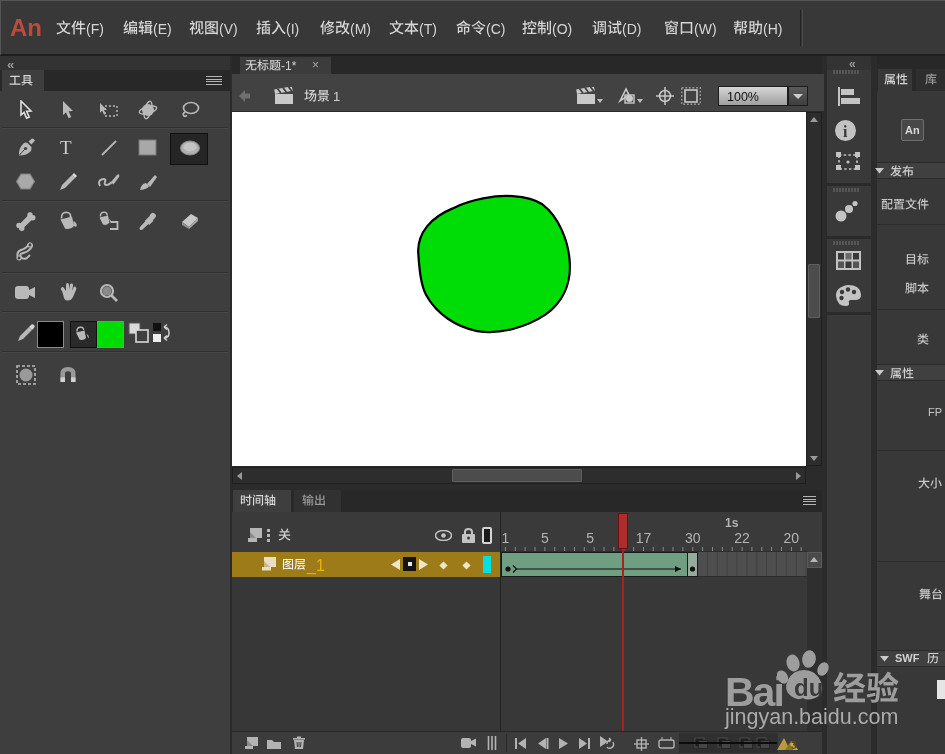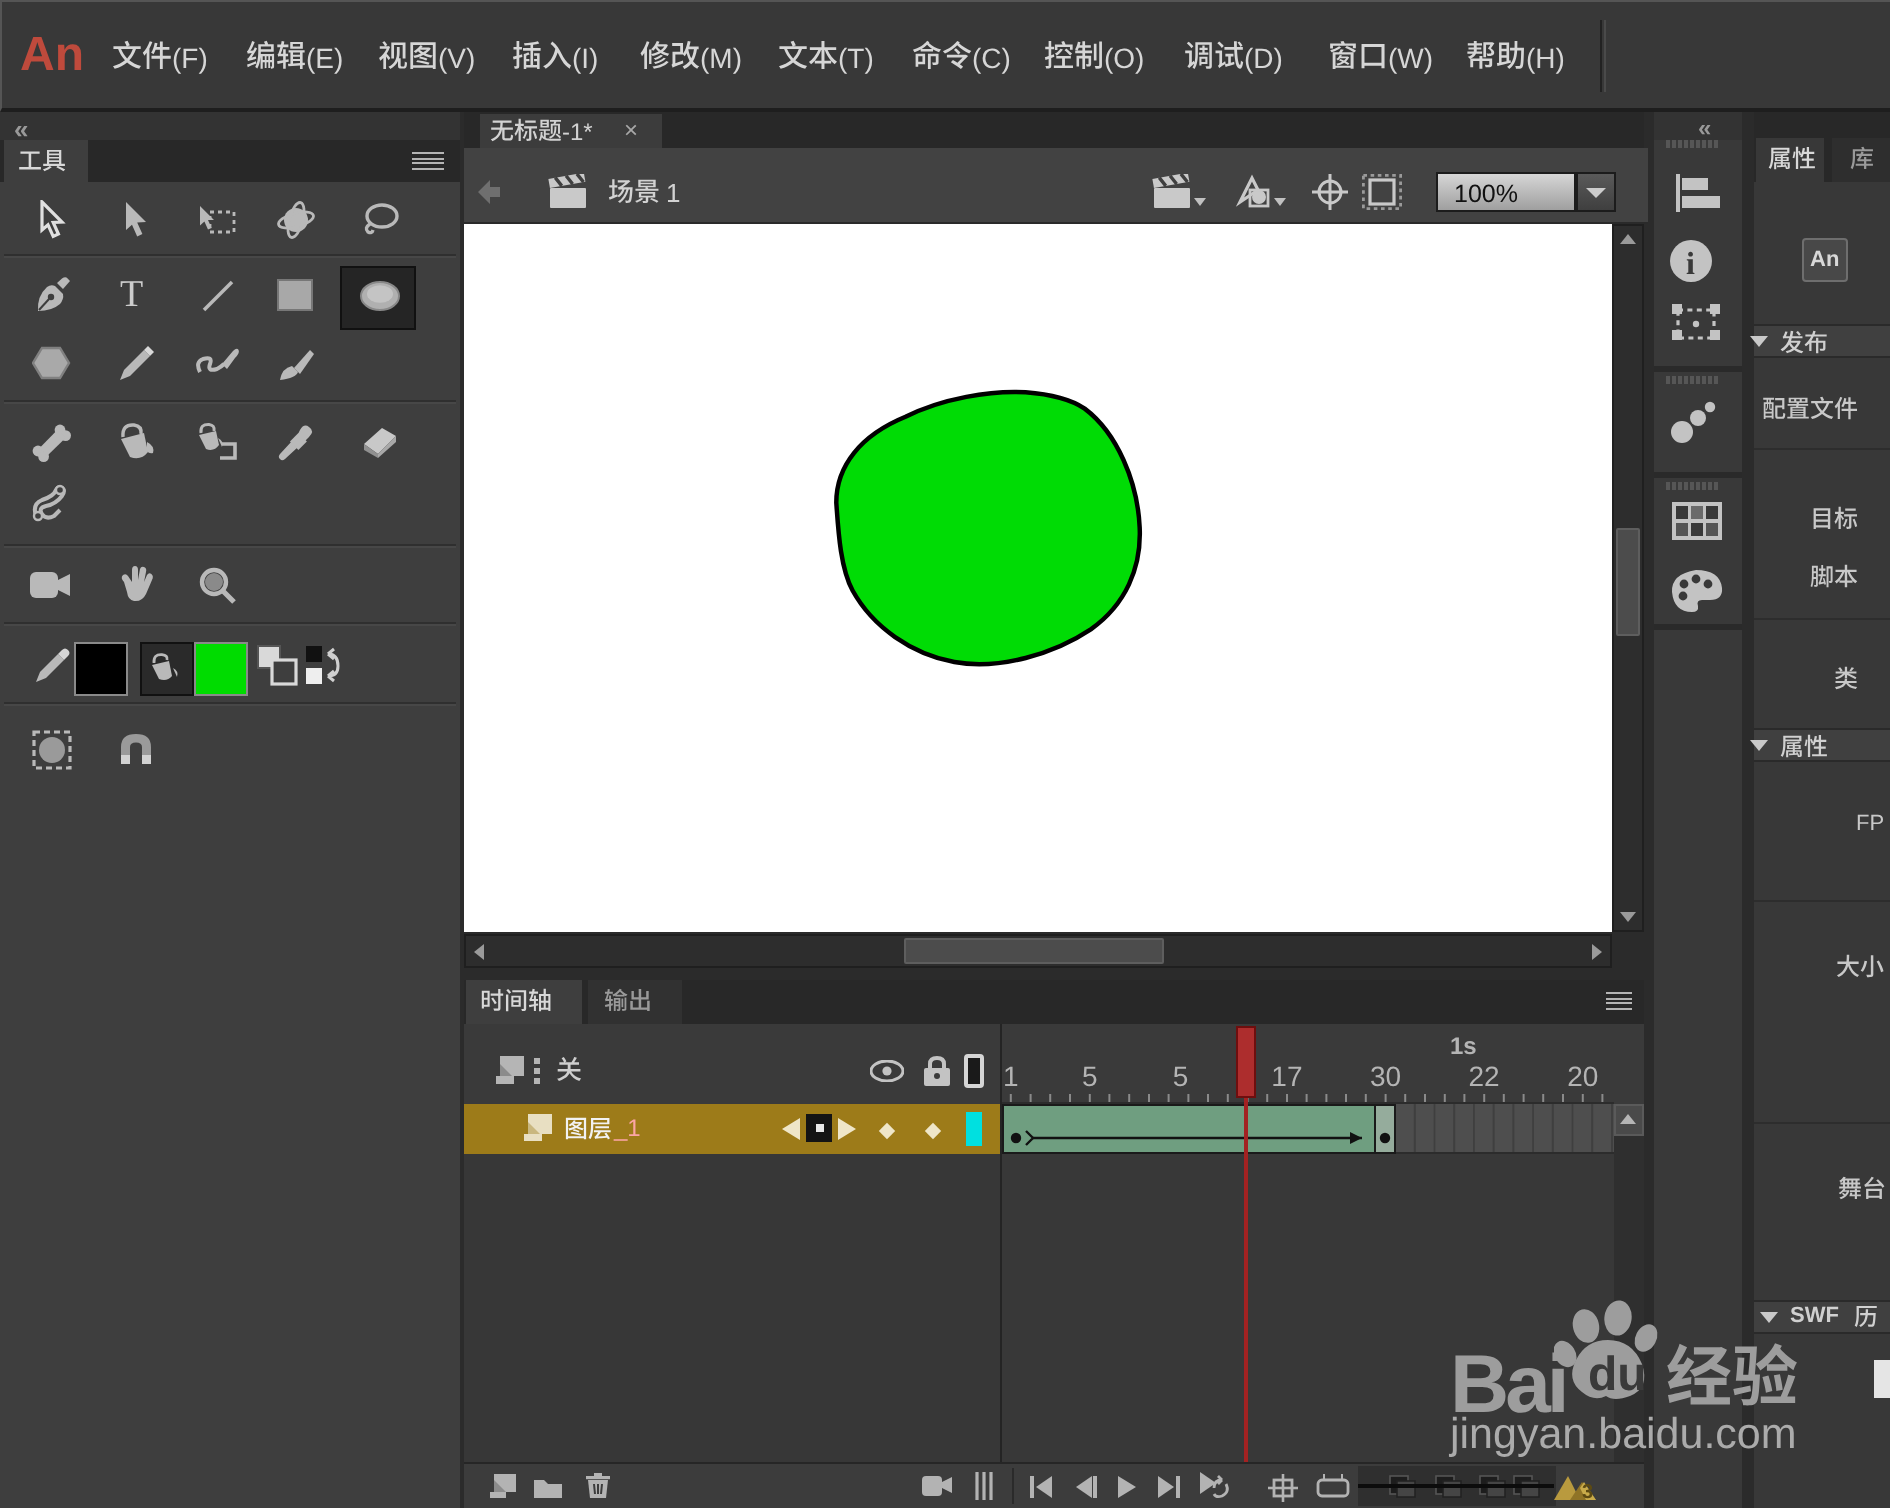--- a/index.html
+++ b/index.html
@@ -433,21 +433,21 @@
 <div style="position:absolute;left:232px;top:552px;width:268px;height:25px;background:#9d7b19;"></div>
 <svg style="position:absolute;left:261px;top:556px" width="16" height="15" viewBox="0 0 16 15">
     <rect x="3" y="1" width="12" height="10" fill="#e8dfc2"></rect>
     <path d="M3 11 L9 11 L3 5 Z" fill="#c9b77f"></path>
     <rect x="1" y="11" width="9" height="3.5" fill="#e8dfc2"></rect>
   </svg>
 <svg style="position:absolute;left:282px;top:558px;" width="24" height="12" viewBox="0 -880 2000 1000" fill="#f2f2f2">
     <use href="#g5" x="0"></use>
     <use href="#g34" x="1000"></use>
   </svg>
-<div style="position:absolute;left:307px;top:558px;font-family:'Liberation Sans',sans-serif;font-size:12px;font-weight:400;color:#fca5a5;white-space:pre;line-height:1;">_1</div>
+<div style="position:absolute;left:307px;top:558px;font-family:'Liberation Sans',sans-serif;font-size:16px;font-weight:400;color:#eab308;white-space:pre;line-height:1;">_1</div>
 <svg style="position:absolute;left:389px;top:558px" width="12" height="13" viewBox="0 0 12 13">
     <path d="M11 1 L11 12 L2 6.5 Z" fill="#efe6c8"></path>
   </svg>
 <div style="position:absolute;left:403px;top:557px;width:13px;height:14px;background:#141414;"></div>
 <div style="position:absolute;left:407.5px;top:562px;width:4px;height:4px;background:#e8e8e8;"></div>
 <svg style="position:absolute;left:418px;top:558px" width="12" height="13" viewBox="0 0 12 13">
     <path d="M1 1 L1 12 L10 6.5 Z" fill="#efe6c8"></path>
   </svg>
 <svg style="position:absolute;left:439px;top:561px" width="9" height="9" viewBox="0 0 9 9">
     <rect x="1.6" y="1.6" width="5.8" height="5.8" fill="#efe6c8" transform="rotate(45 4.5 4.5)"></rect>

